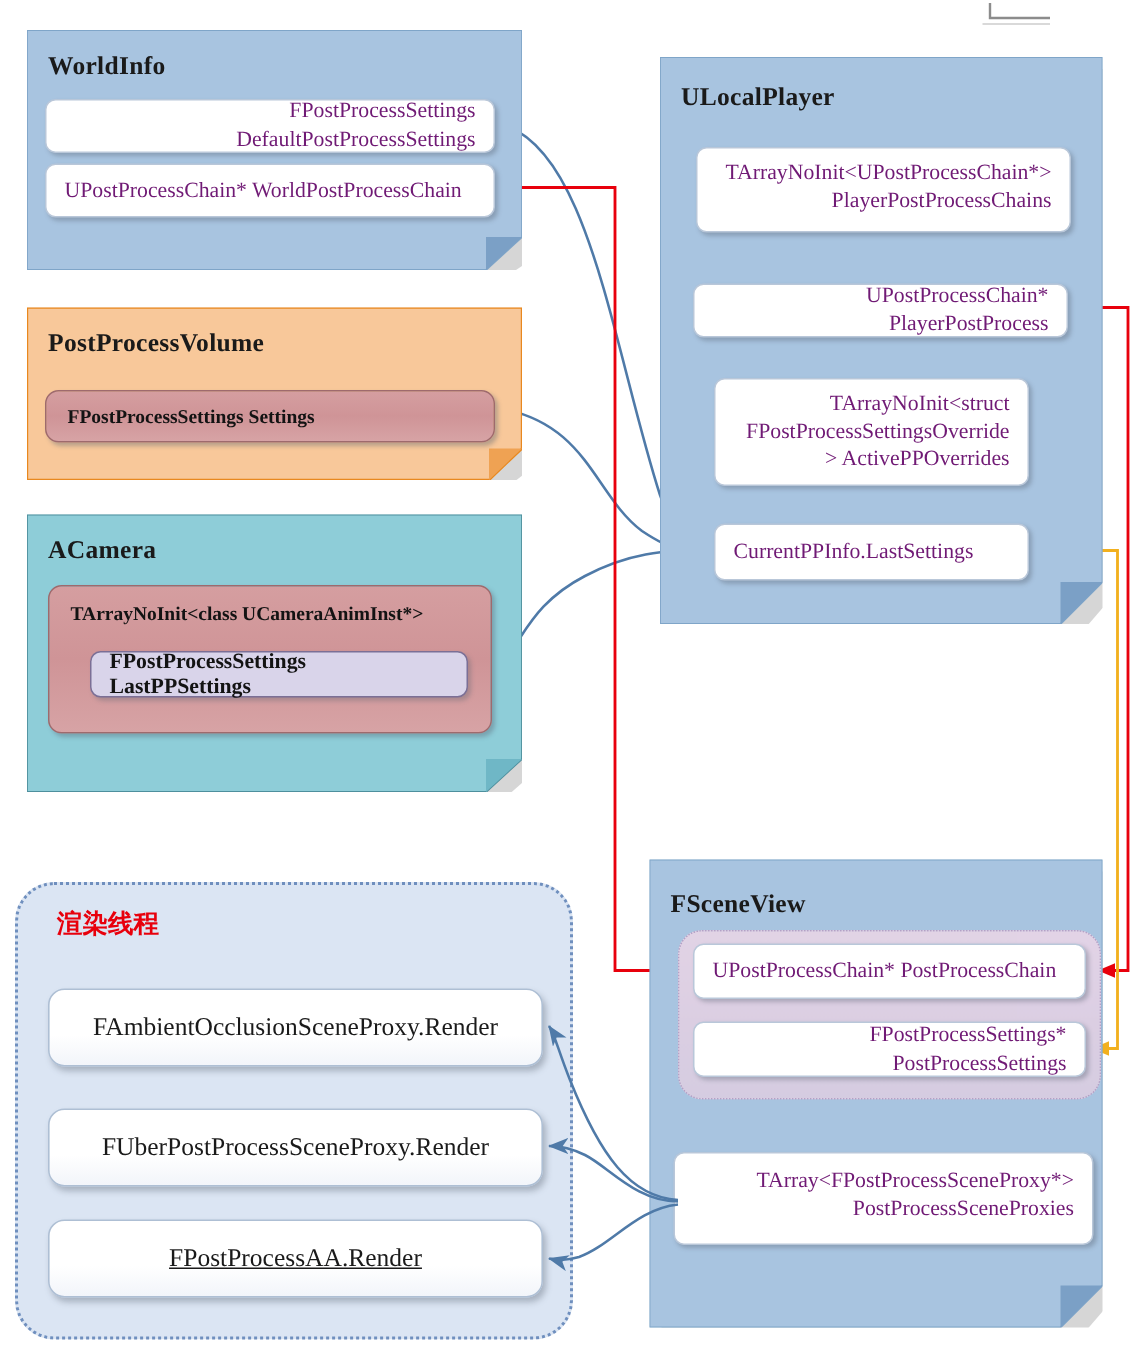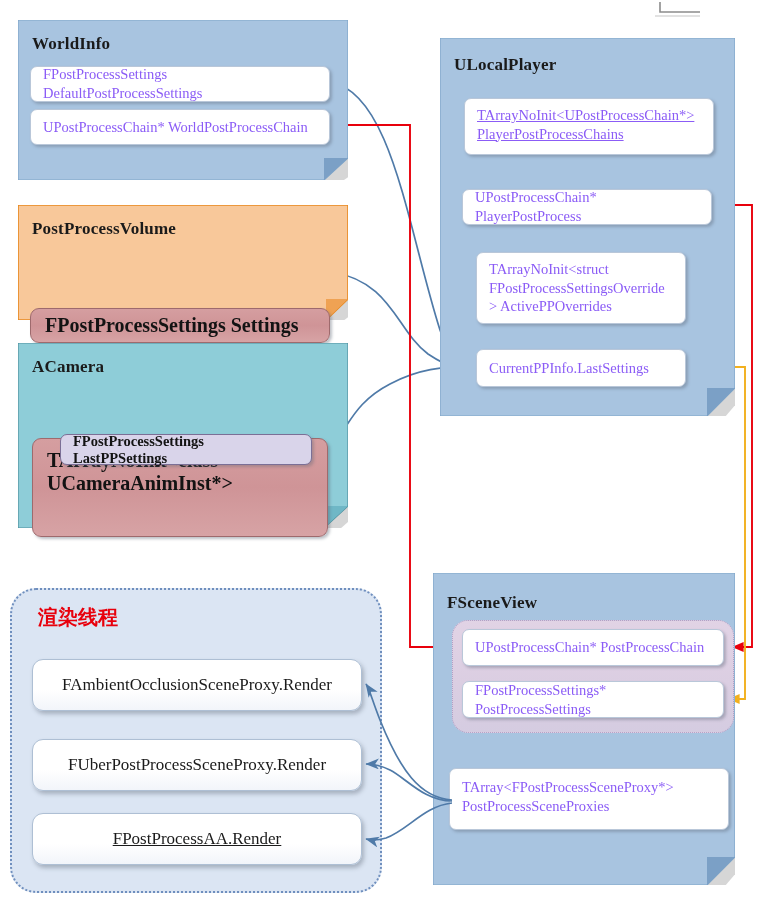--- a/index.html
+++ b/index.html
@@ -16,30 +16,30 @@
   .card{position:absolute;z-index:3;box-sizing:border-box;border-radius:14px;}
   .card .fold{position:absolute;inset:0;}
   .card .title{position:absolute;font-weight:bold;font-size:17px;color:#1a1a1a;
                letter-spacing:.2px;white-space:nowrap;}
 
   
   .field{position:absolute;box-sizing:border-box;background:#ffffff;
          border:1px solid #b9c7d9;border-radius:7px;
          box-shadow:2px 2px 3px rgba(90,100,115,.38);
          display:flex;align-items:center;
-         padding:4px 12px;font-size:14.5px;color:#8b5cf6;line-height:1.28;
-         z-index:4;}
+         padding:4px 12px;font-size:14.5px;color:#701a75;line-height:1.28;
+         z-index:4;text-align:right;}
   .field.ml{display:block;padding-top:7px;}
 
   
   .rose{position:absolute;box-sizing:border-box;
         background:linear-gradient(180deg,#d59ea0 0%,#cf9497 50%,#d7a3a5 100%);
         border:1px solid #9e6a6d;border-radius:9px;
         box-shadow:2px 2px 3px rgba(90,100,115,.40);
-        font-weight:bold;font-size:20px;color:#131313;z-index:4;margin-top:48px;}
+        font-weight:bold;font-size:13px;color:#131313;z-index:4;}
 
   .lav{position:absolute;box-sizing:border-box;
        background:#d9d4ea;border:1px solid #7b6f96;border-radius:7px;
        box-shadow:2px 2px 3px rgba(90,100,115,.35);
        display:flex;align-items:center;padding:4px 12px;
        font-weight:bold;font-size:14.5px;color:#131313;z-index:5;}
 
   
   #render-thread{position:absolute;left:10px;top:588px;width:372px;height:305px;
                  box-sizing:border-box;background:#dbe5f3;
@@ -140,21 +140,21 @@
     </div>
   </div>
 
   <div class="card" style="left:440px;top:38px;width:295px;height:270px;">
     <svg class="fold" viewBox="0 0 295 378" xmlns="http://www.w3.org/2000/svg">
       <path d="M8,8 L303,8 L303,358 L279,386 L8,386 Z" fill="#b5b5b5" opacity=".55"></path>
       <path d="M0,0 L295,0 L295,350 L267,378 L0,378 Z" fill="#a8c4e0" stroke="#7fa5c8" stroke-width="1.2"></path>
       <path d="M267,378 L267,350 L295,350 Z" fill="#7ba0c6"></path>
     </svg>
     <div class="title" style="left:14px;top:17px;">ULocalPlayer</div>
-    <div class="field ml" style="left:24px;top:60px;width:250px;height:57px;text-decoration:underline;">TArrayNoInit&lt;UPostProcessChain*&gt; PlayerPostProcessChains</div>
+    <div class="field ml" style="left:24px;top:60px;width:250px;height:57px;">TArrayNoInit&lt;UPostProcessChain*&gt; PlayerPostProcessChains</div>
     <div class="field" style="left:22px;top:151px;width:250px;height:36px;">UPostProcessChain* PlayerPostProcess</div>
     <div class="field ml" style="left:36px;top:214px;width:210px;height:72px;">TArrayNoInit&lt;struct FPostProcessSettingsOverride &gt; ActivePPOverrides</div>
     <div class="field" style="left:36px;top:311px;width:210px;height:38px;">CurrentPPInfo.LastSettings</div>
   </div>
 
   <div class="card" style="left:433px;top:573px;width:302px;height:312px;">
     <svg class="fold" viewBox="0 0 302 312" xmlns="http://www.w3.org/2000/svg">
       <path d="M8,8 L310,8 L310,292 L286,320 L8,320 Z" fill="#b5b5b5" opacity=".55"></path>
       <path d="M0,0 L302,0 L302,284 L274,312 L0,312 Z" fill="#a8c4e0" stroke="#7fa5c8" stroke-width="1.2"></path>
       <path d="M274,312 L274,284 L302,284 Z" fill="#7ba0c6"></path>
@@ -163,21 +163,21 @@
   </div>
 
   <div id="fsv-inner"></div>
 
   <div class="field" style="left:462px;top:629px;width:262px;height:37px;">UPostProcessChain* PostProcessChain</div>
   <div class="field" style="left:462px;top:681px;width:262px;height:37px;">FPostProcessSettings* PostProcessSettings</div>
   <div class="field ml" style="left:449px;top:768px;width:280px;height:62px;padding-top:9px;">TArray&lt;FPostProcessSceneProxy*&gt; PostProcessSceneProxies</div>
 
   <div id="render-thread"></div>
   <div class="rt-title" style="position:absolute;left:38px;top:604px;z-index:4;
-       font-weight:bold;font-size:20px;color:#e8000c;
+       font-weight:bold;font-size:17px;color:#e8000c;
        font-family:'DejaVu Sans','Liberation Sans',sans-serif;">渲染线程</div>
 
   <div class="rt-field" style="left:32px;top:659px;">FAmbientOcclusionSceneProxy.Render</div>
   <div class="rt-field" style="left:32px;top:739px;">FUberPostProcessSceneProxy.Render</div>
   <div class="rt-field" style="left:32px;top:813px;text-decoration:underline;">FPostProcessAA.Render</div>
 
   <svg id="wires-top" viewBox="0 0 765 905" xmlns="http://www.w3.org/2000/svg">
     <defs>
       <marker id="ah-blue2" markerWidth="9" markerHeight="9" refX="7.6" refY="3.2" orient="auto" markerUnits="strokeWidth">
         <path d="M0,0 L8,3.2 L0,6.4 L2.2,3.2 z" fill="#4f7aa8"></path>

